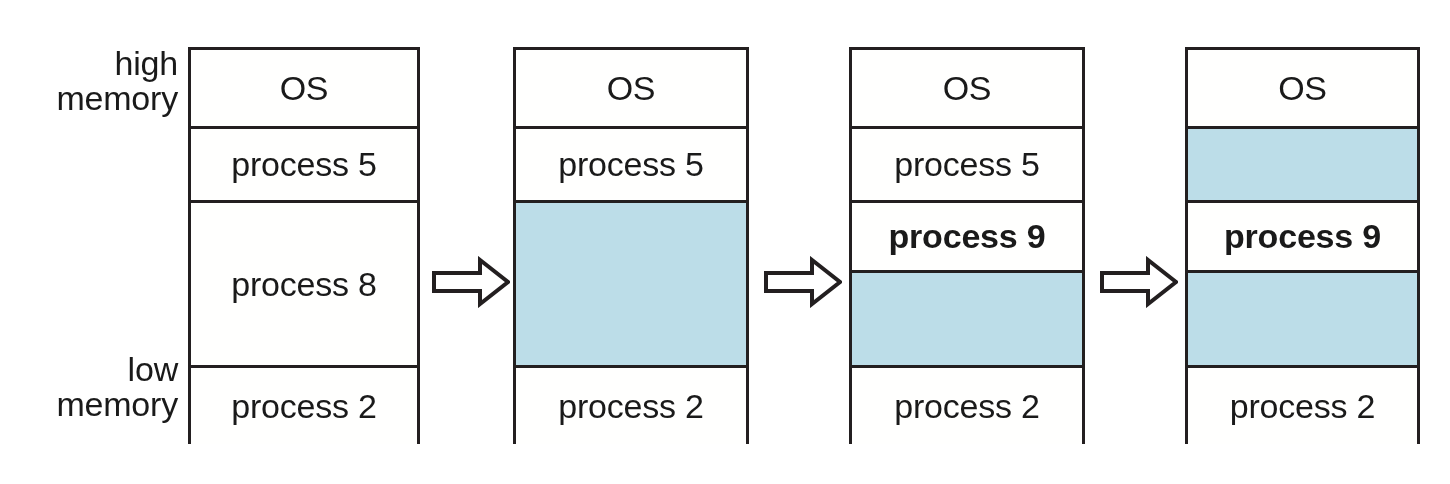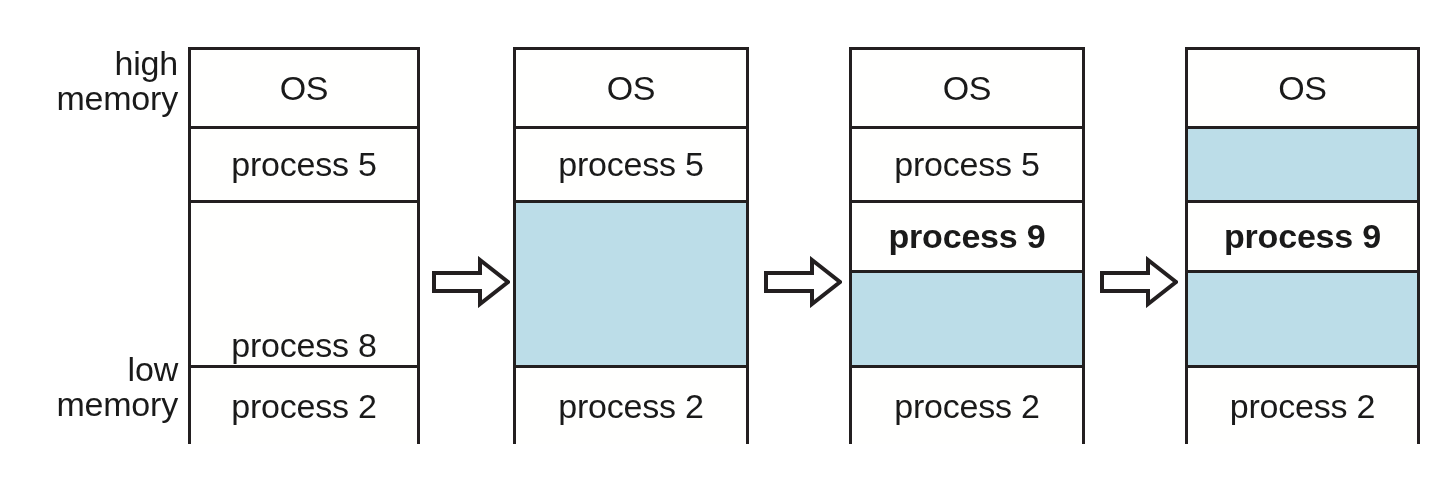--- a/index.html
+++ b/index.html
@@ -83,21 +83,21 @@
     display: block;
     white-space: nowrap;
   }
   .mem-block.free .block-label {
     visibility: hidden;
   }
 
   
   .h-os    { flex: 0 0 76px; }
   .h-p5    { flex: 0 0 74px; text-align: center; }
-  .h-big   { flex: 0 0 165px; align-items: flex-end; }
+  .h-big   { flex: 0 0 165px; }
   .h-half  { flex: 0 0 70px; font-weight: bold; }
   .h-gap   { flex: 0 0 95px; }
   .h-bot   { flex: 0 0 79px; }
 
   
   .arrow {
     position: absolute;
     top: 256px;
     width: 78px;
     height: 52px;

